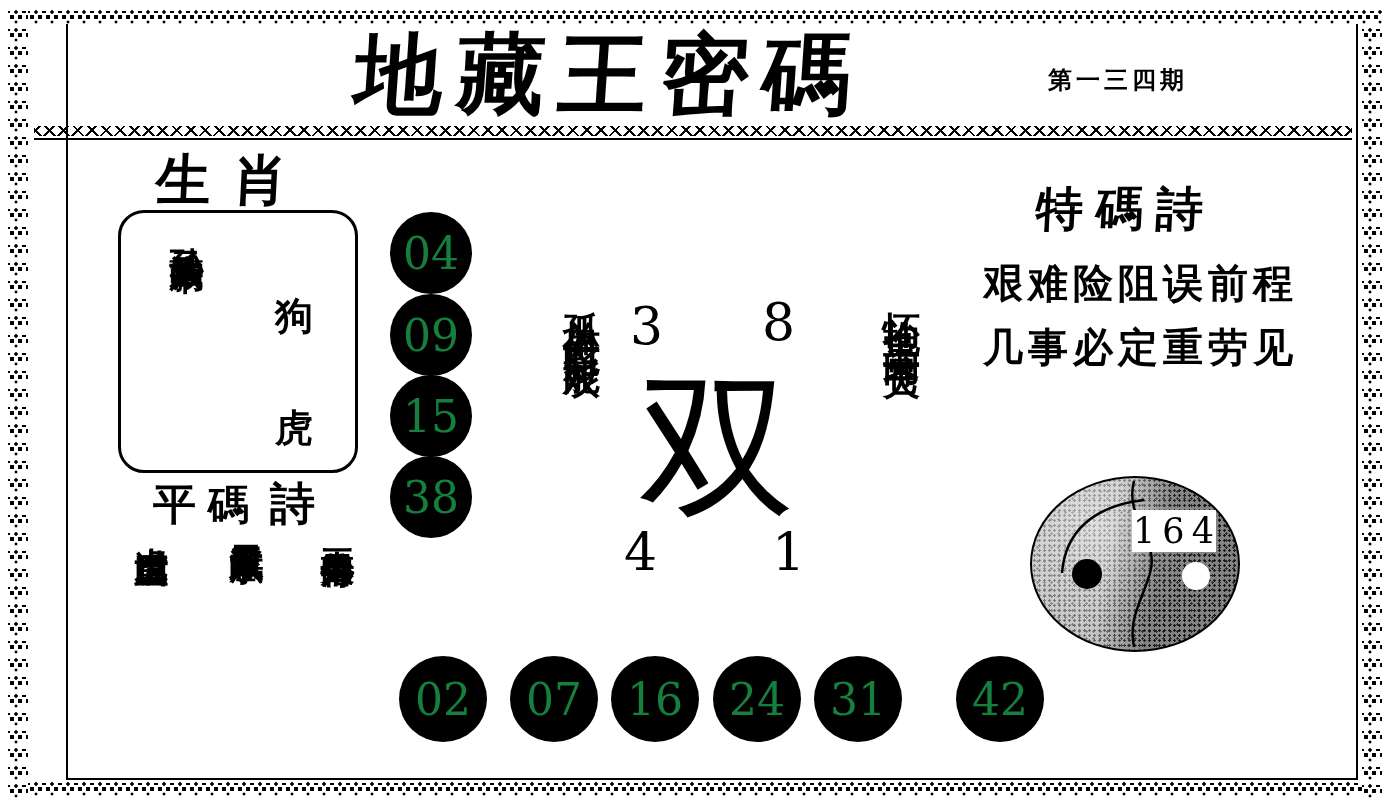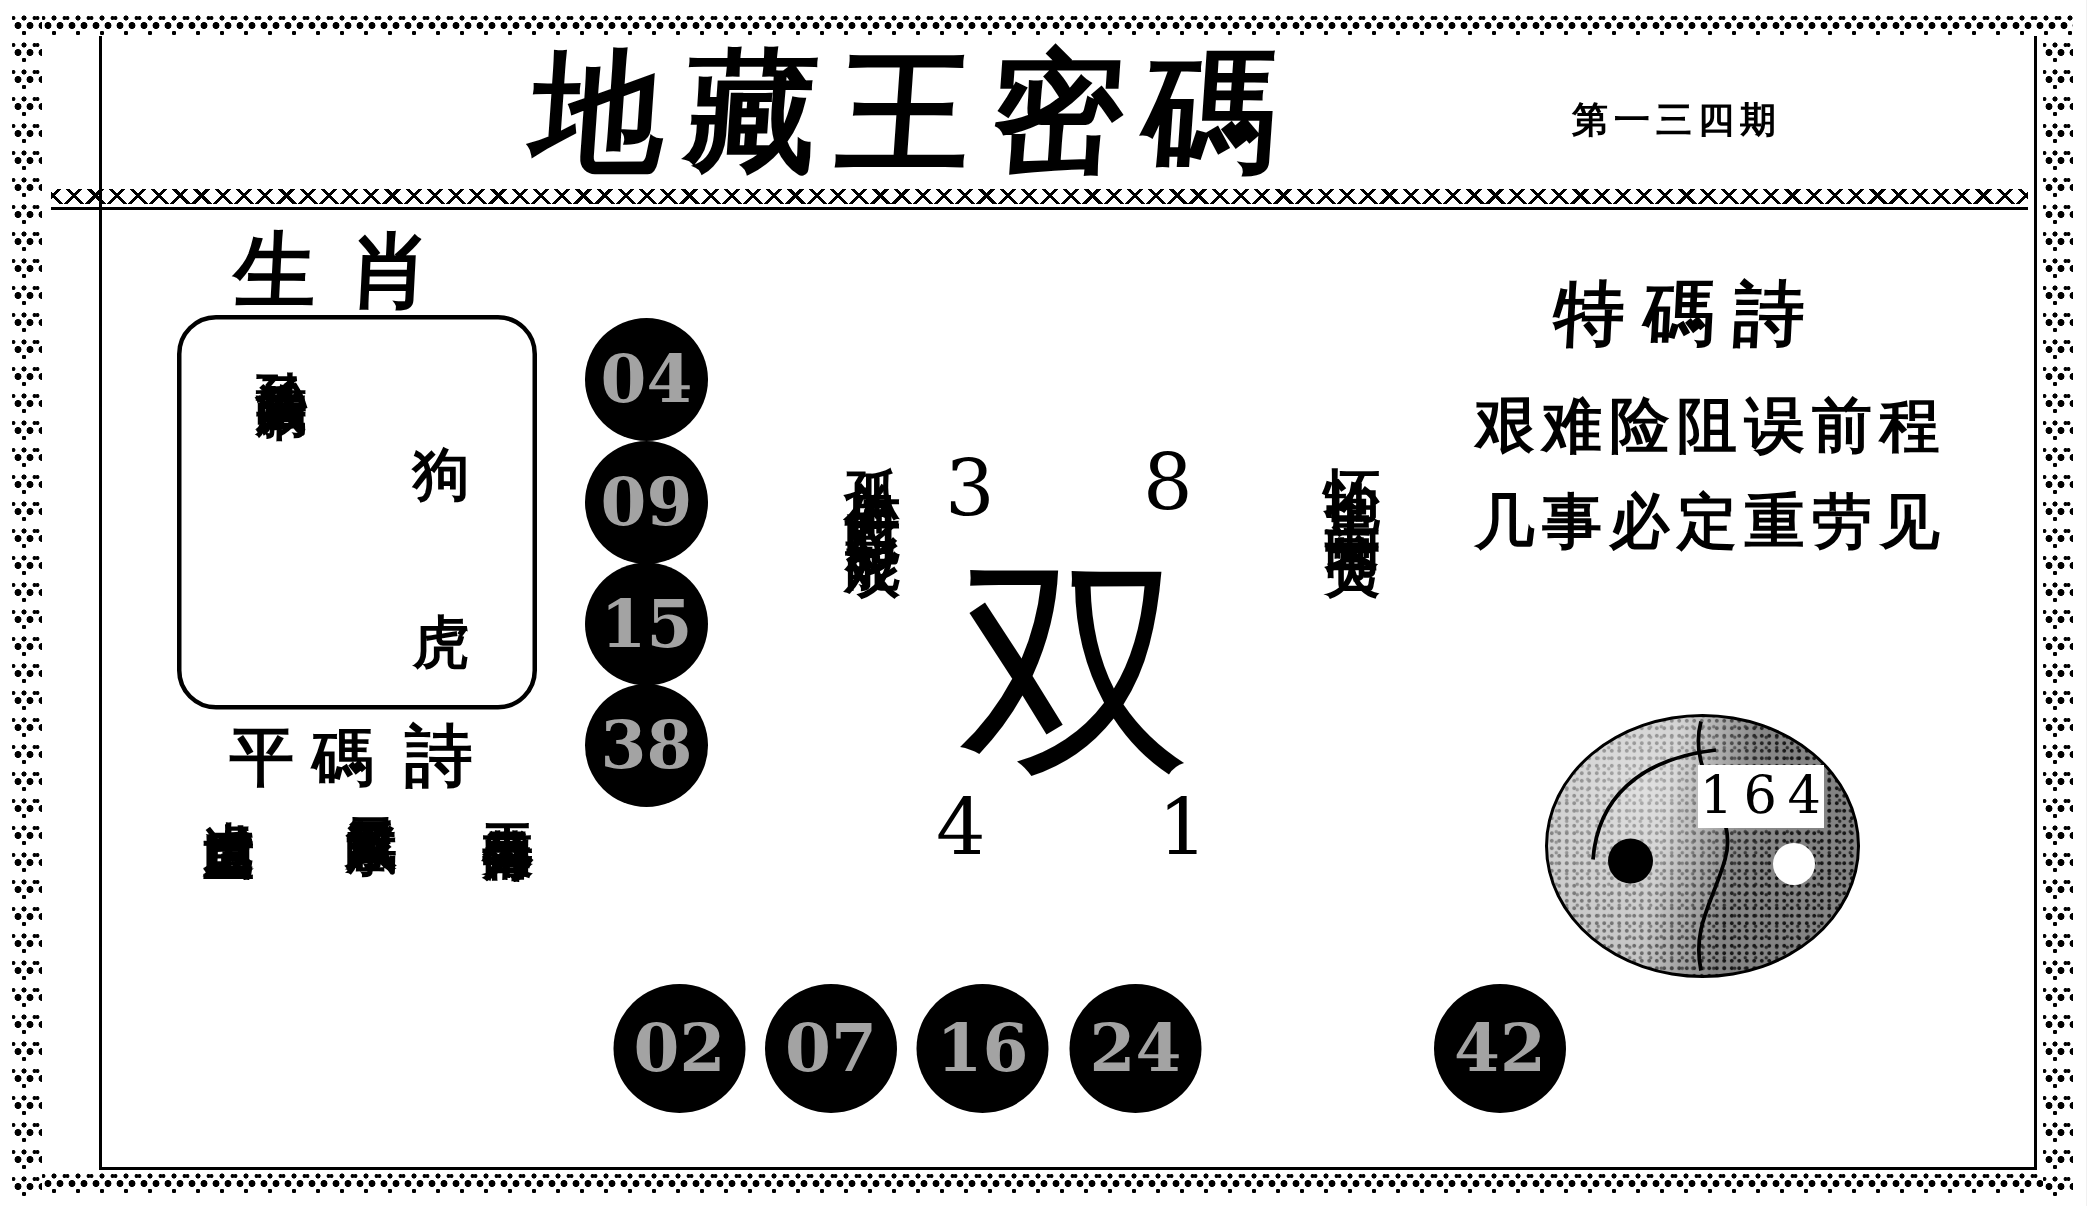--- a/index.html
+++ b/index.html
@@ -65,27 +65,27 @@
   .zodiac-phrase {
     position:absolute; left:43px; top:8px;
     font-size:34px; letter-spacing:2px; font-weight:800;
   }
   .animal { position:absolute; font-size:38px; font-weight:800; }
   .animal.a1 { left:154px; top:78px; }
   .animal.a2 { left:154px; top:190px; }
   
   .ball {
     position:absolute; background:#000; border-radius:50%;
-    color:#a3a3a3; display:flex; align-items:center; justify-content:center;
-    font-family:"DejaVu Serif", serif; font-size:44px;font-weight:bold;
+    color:#15803d; display:flex; align-items:center; justify-content:center;
+    font-family:"DejaVu Serif", serif; font-size:44px;
   }
   .tb { left:390px; width:82px; height:82px; }
   .tb0 { top:212px; } .tb1 { top:294px; } .tb2 { top:375px; } .tb3 { top:456px; }
   .bb { top:656px; width:88px; height:86px; }
-  .bb0 { left:409px; } .bb1 { left:510px; } .bb2 { left:611px; }
+  .bb0 { left:399px; } .bb1 { left:510px; } .bb2 { left:611px; }
   .bb3 { left:713px; } .bb4 { left:814px; } .bb5 { left:956px; }
   
   .center-heading {
     position:absolute; left:524px; top:202px;
     font-size:44px; font-weight:800; letter-spacing:17px; white-space:nowrap;
     font-family:"DejaVu Serif", serif;
   }
   .center-col { position:absolute; font-size:37px; letter-spacing:9px; font-weight:800; }
   .center-col.left  { left:556px; top:282px; }
   .center-col.right { left:876px; top:282px; }
@@ -196,15 +196,16 @@
     </svg>
     <div class="yy-dot-black"></div>
     <div class="yy-dot-white"></div>
     <div class="yy-label">164</div>
   </div>
 
   <div class="ball bb bb0">02</div>
   <div class="ball bb bb1">07</div>
   <div class="ball bb bb2">16</div>
   <div class="ball bb bb3">24</div>
+  <div class="ball bb bb4">31</div>
   <div class="ball bb bb5">42</div>
 
 </div>
 
 </body></html>

